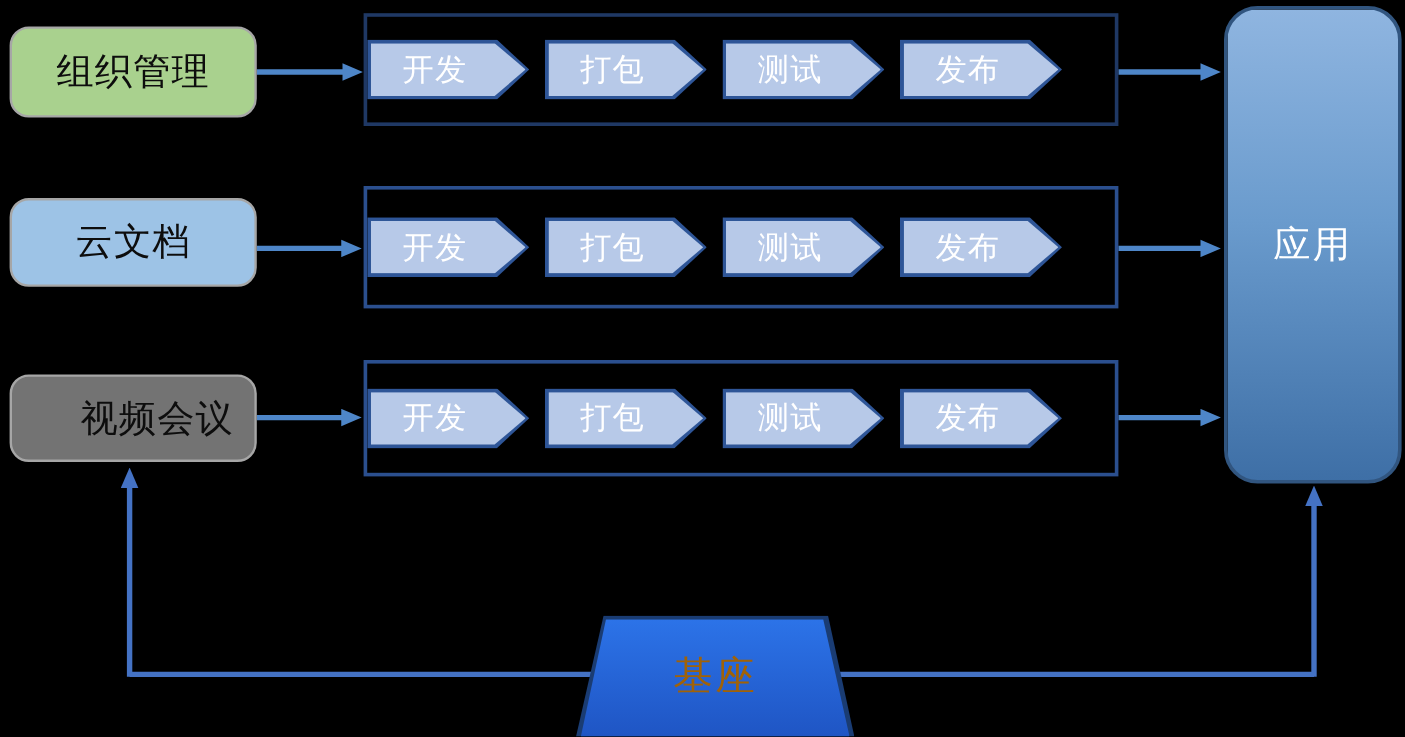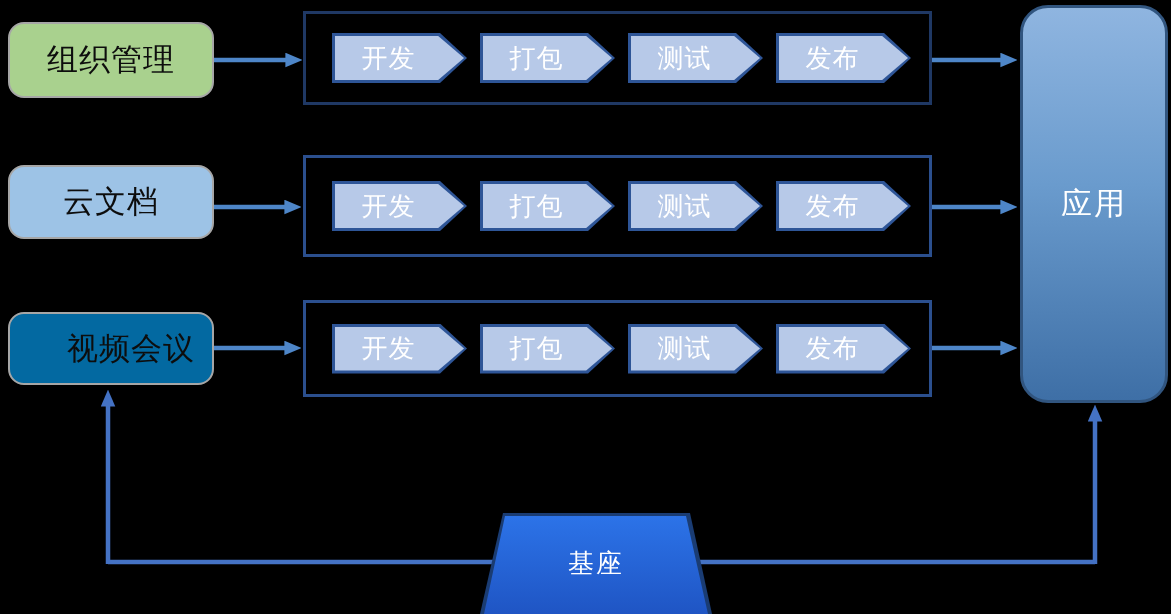--- a/index.html
+++ b/index.html
@@ -11,26 +11,26 @@
 
   
   .src{
     position:absolute;left:8px;width:206px;box-sizing:border-box;
     border:2px solid #A6A6A6;border-radius:16px;
     display:flex;align-items:center;justify-content:center;
     font-size:31px;color:#0d0d0d;z-index:2;letter-spacing:1px;
   }
   .src-0{top:22px;height:76px;background:#A9D18E;}
   .src-1{top:165px;height:74px;background:#9DC3E6;}
-  .src-2{top:312px;height:73px;background:#0369a1;padding-left:40px;}
+  .src-2{top:312px;height:73px;background:#737373;padding-left:40px;}
 
   
   .row{
     position:absolute;left:303px;width:629px;box-sizing:border-box;
-    display:flex;align-items:center;gap:13px;padding-left:26px;z-index:2;
+    display:flex;align-items:center;gap:13px;z-index:2;
   }
   .row-0{top:11px;height:94px;border:3px solid #1F3864;}
   .row-1{top:155px;height:102px;border:3px solid #2B4F8E;}
   .row-2{top:300px;height:97px;border:3px solid #2B4F8E;}
 
   
   .chev{position:relative;width:135px;height:50px;flex:0 0 auto;}
   .chev-outer{
     position:absolute;inset:0;background:#2E5597;
     clip-path:polygon(0 0,80% 0,100% 50%,80% 100%,0 100%);
@@ -59,21 +59,21 @@
     position:absolute;inset:0;background:#1A3C73;
     clip-path:polygon(23px 0,210px 0,100% 100%,0 100%);
   }
   .base-inner{
     position:absolute;inset:3px 4px 0 4px;
     background:linear-gradient(180deg,#2C73E8 0%,#1F55C4 100%);
     clip-path:polygon(21px 0,202px 0,100% 100%,0 100%);
   }
   .base-label{
     position:absolute;inset:0;display:flex;align-items:center;justify-content:center;
-    color:#ffffff;font-size:26px;letter-spacing:2px;
+    color:#a16207;font-size:33px;letter-spacing:2px;
   }
 </style>
 </head>
 <body>
 
 <div class="canvas">
 
   <svg class="wires" width="1171" height="614" viewBox="0 0 1171 614">
     <defs>
       <marker id="headLight" viewBox="0 0 14 12" refX="0.5" refY="6" markerWidth="17" markerHeight="15" markerUnits="userSpaceOnUse" orient="auto">

